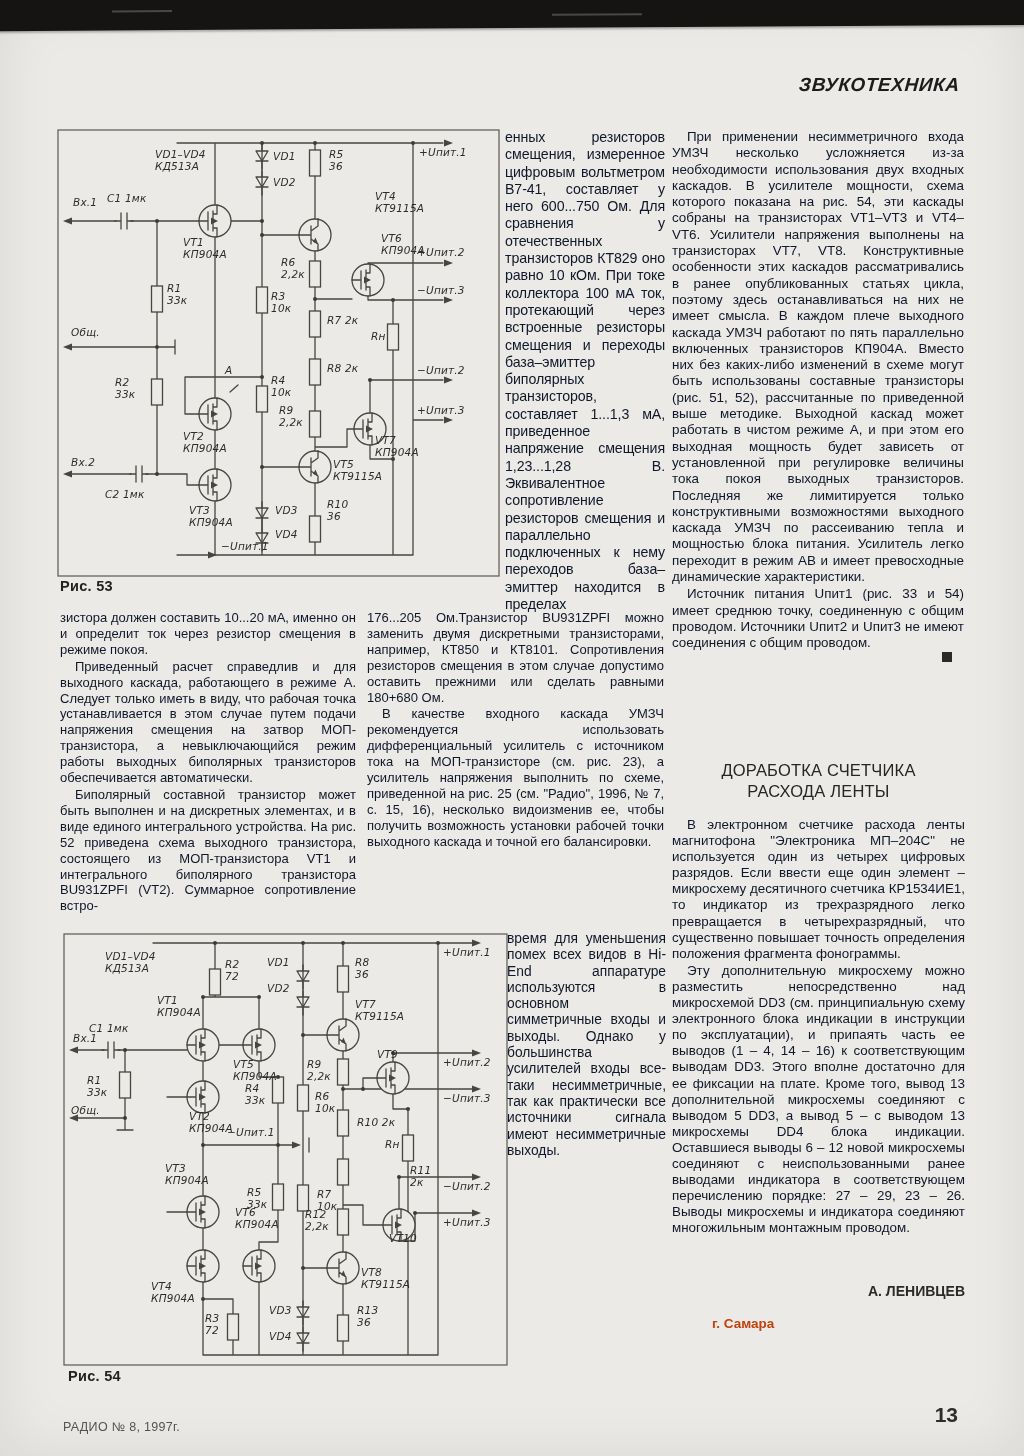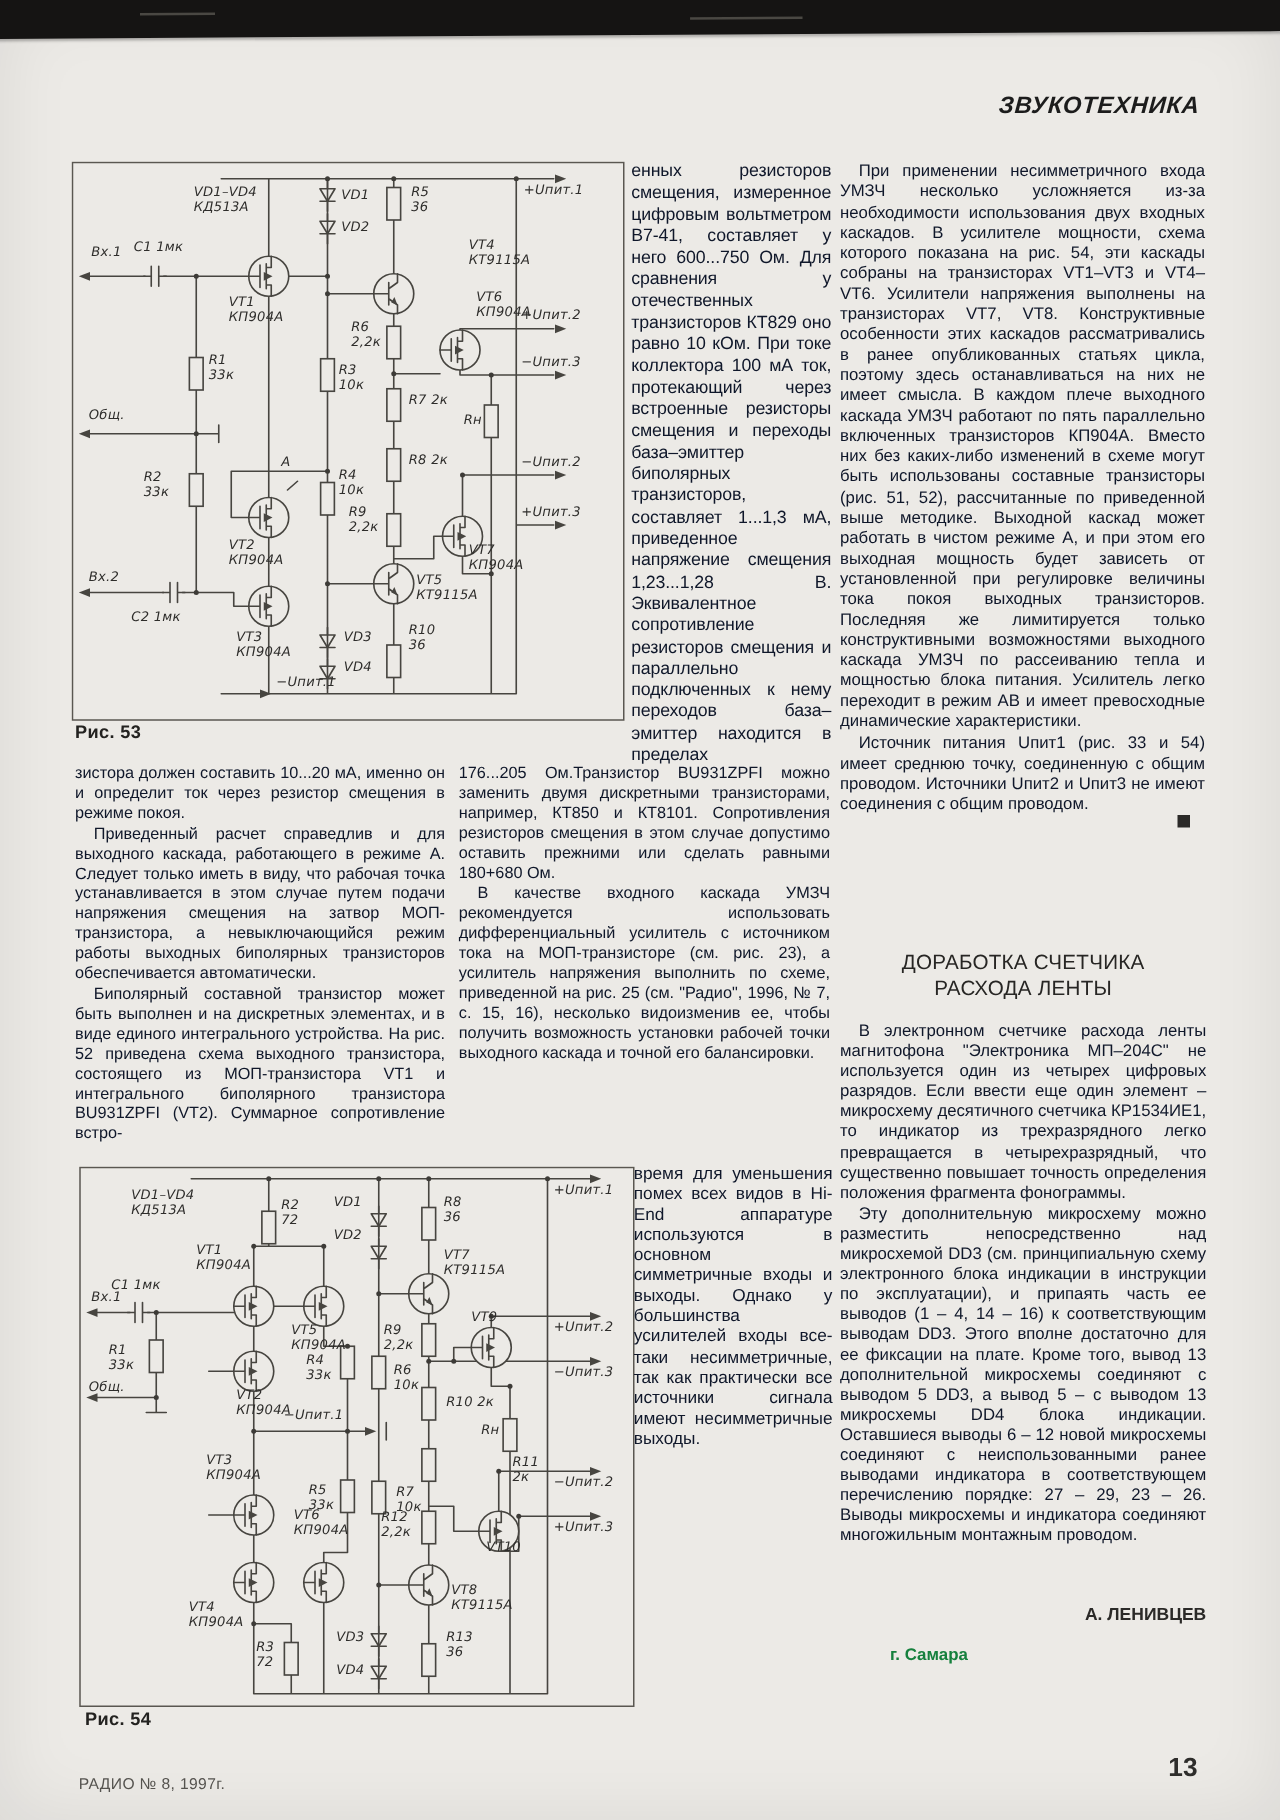--- a/index.html
+++ b/index.html
@@ -27,21 +27,21 @@
   .col-mid-top{left:505px;top:129px;width:160px;font-size:14.2px;line-height:17.3px;letter-spacing:-.1px;}
   .col-right-top{left:672px;top:129px;width:292px;font-size:13.4px;line-height:16.3px;}
   .col-left-bottom{left:60px;top:610px;width:296px;font-size:13px;line-height:15.9px;}
   .col-mid-bottom{left:367px;top:610px;width:297px;font-size:13px;line-height:15.9px;}
   .col-mid-narrow{left:507px;top:931px;width:159px;font-size:13.8px;line-height:16.3px;}
   .col-article{left:672px;top:817px;width:293px;font-size:13.4px;line-height:16.1px;}
   .art-title{position:absolute;left:672px;top:760px;width:293px;text-align:center;font-size:16.5px;
              line-height:21px;font-weight:normal;color:#272624;white-space:pre-line;letter-spacing:.2px;}
   .art-author{position:absolute;left:672px;top:1283px;width:293px;text-align:right;
               font-size:14px;font-weight:bold;color:#2b2a28;}
-  .art-city{position:absolute;left:712px;top:1316px;font-size:13.5px;font-weight:bold;color:#15803d;}
+  .art-city{position:absolute;left:712px;top:1316px;font-size:13.5px;font-weight:bold;color:#c2410c;}
   .end-marker{position:absolute;left:942px;top:652px;width:10px;height:10px;background:#2b2a28;}
   .footer-journal{position:absolute;left:63px;top:1420px;font-size:12.5px;color:#55534f;letter-spacing:.3px;}
   .page-number{position:absolute;right:66px;top:1403px;font-size:21px;font-weight:bold;color:#2e2d2b;}
 </style>
 </head>
 <body>
 
 <div class="page">
 
   <div class="topbar">

